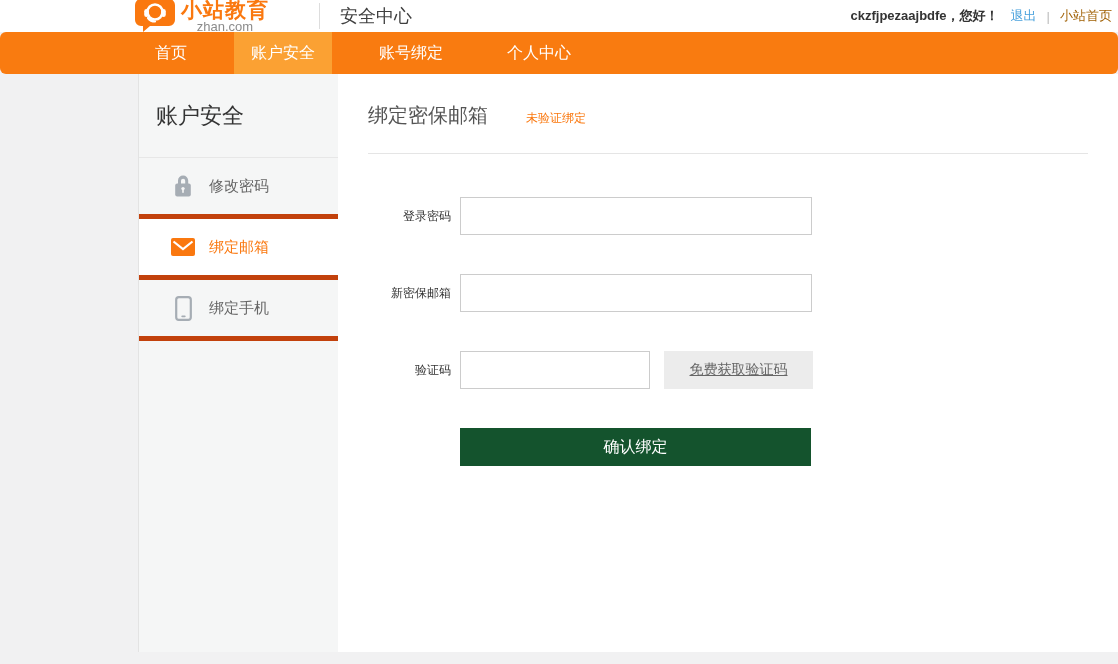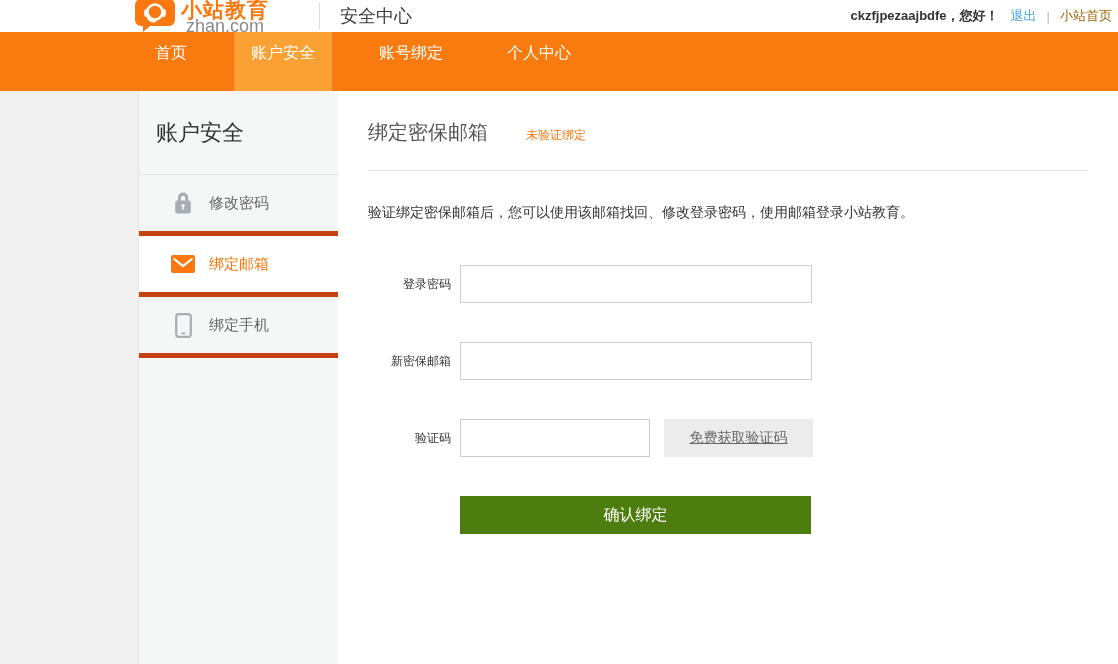--- a/index.html
+++ b/index.html
@@ -5,31 +5,31 @@
   * { margin:0; padding:0; box-sizing:border-box; }
   body { margin:0; font-family:"Liberation Sans","DejaVu Sans",sans-serif; background:#fff; }
   .page { width:1118px; height:664px; background:#f1f1f2; position:relative; overflow:hidden; }
 
   
   .hdr { height:32px; background:#fff; display:flex; align-items:center; }
   .logo { margin-left:135px; display:flex; align-items:flex-start; height:34px; cursor:pointer; }
   .logo-icon { display:block; margin-right:6px; }
   .logo-text { display:flex; flex-direction:column; align-items:center; padding-top:1px; }
   .logo-cn { font-size:21px; font-weight:bold; color:#fa780f; letter-spacing:1px; line-height:20px; white-space:nowrap; }
-  .logo-domain { font-size:18px; color:#8b8b8b; line-height:13px; }
+  .logo-domain { font-size:13px; color:#8b8b8b; line-height:13px; }
   .hdr-divider { width:1px; height:26px; background:#ddd; margin-left:50px; }
   .hdr-title { font-size:18px; color:#3f3f3f; margin-left:20px; }
   .hdr-right { margin-left:auto; display:flex; align-items:center; font-size:13px; color:#333; padding-right:6px; }
   .hdr-right .greet { margin-right:12px;font-weight:bold; }
   .logout { color:#47a0dc; cursor:pointer; text-decoration:none; }
   .sep { color:#bbb; margin:0 10px; }
   .home-link { color:#a16207; text-decoration:none; cursor:pointer; }
 
   
-  .nav { height:59px; background:#f97b10; display:flex; padding-left:138px; }
+  .nav { height:42px; background:#f97b10; display:flex; padding-left:138px;border-radius:6px; }
   .nav-item { padding:0 17px; margin-right:30px; line-height:42px; color:#fff; font-size:16px; cursor:pointer; white-space:nowrap; }
   .nav-item.active { background:#fba133; }
 
   
   .page-body { display:flex; height:578px; }
   .sidebar { width:200px; margin-left:138px; background:#f5f6f6; border-left:1px solid #e3e3e3; flex-shrink:0; }
   .side-title { height:84px; display:flex; align-items:center; padding-left:17px; font-size:22px; color:#333; border-bottom:1px solid #e7e7e7; }
   .side-item { height:61px; display:flex; align-items:center; padding-left:32px; border-bottom:5px solid #c2410c; font-size:15px; color:#666; cursor:pointer; }
   .side-item .icon { width:24px; display:flex; justify-content:center; align-items:center; margin-right:14px; }
   .side-item.active { background:#fff; color:#fa780f; }
@@ -41,21 +41,21 @@
   .status { margin-left:10px; font-size:12px; color:#fa780f; }
   .m-divider { height:1px; background:#e5e5e5; margin-top:24px; }
   .desc { margin-top:33px; font-size:14px; color:#333; }
   .form { margin-top:43px; }
   .frow { display:flex; align-items:center; margin-bottom:39px; }
   .frow label { width:83px; text-align:right; margin-right:9px; font-size:12px; color:#333; flex-shrink:0; white-space:nowrap; }
   .inp { width:352px; height:38px; border:1px solid #ccc; font-size:14px; padding:0 10px; background:#fff; outline:none; font-family:inherit; }
   .inp.small { width:190px; }
   .code-btn { margin-left:14px; width:149px; height:38px; background:#ececec; border:none; font-size:14px; color:#666; cursor:pointer; font-family:inherit;text-decoration:underline; }
   .submit-row { margin-left:92px; margin-bottom:0; }
-  .submit-btn { width:351px; height:38px; background:#4d7c0f; border:none; color:#fff; font-size:16px; cursor:pointer; font-family:inherit; }
+  .submit-btn { width:351px; height:38px; background:#14532d; border:none; color:#fff; font-size:16px; cursor:pointer; font-family:inherit; }
 </style>
 </head>
 <body>
 
 <div class="page">
 
   <header class="hdr">
     <div class="logo">
       <span class="logo-icon">
         <svg width="40" height="34" viewBox="0 0 40 34">
@@ -126,21 +126,20 @@
       </div>
     </aside>
 
     <main class="main">
       <div class="m-title-row">
         <h2 class="m-title">绑定密保邮箱</h2>
         <span class="status">未验证绑定</span>
       </div>
       <div class="m-divider"></div>
 
-      <p class="desc">验证绑定密保邮箱后，您可以使用该邮箱找回、修改登录密码，使用邮箱登录小站教育。</p>
 
       <div class="form">
         <div class="frow">
           <label>登录密码</label>
           <input class="inp" type="password" value="" style="">
         </div>
 
         <div class="frow">
           <label>新密保邮箱</label>
           <input class="inp" type="text" value="" style="">

